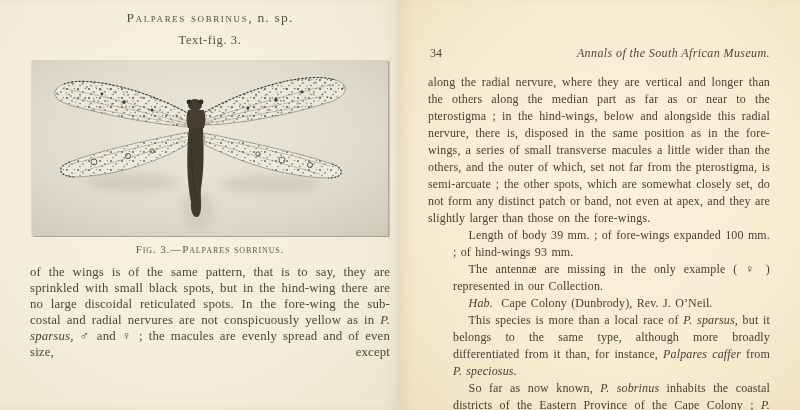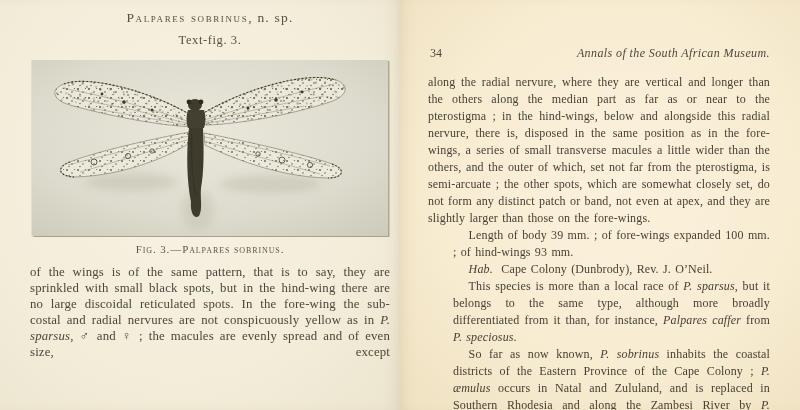--- a/index.html
+++ b/index.html
@@ -174,18 +174,19 @@
     <p class="para fill-last">of the wings is of the same pattern, that is to say, they are sprinkled with small black spots, but in the hind-wing there are no large discoidal reticulated spots.  In the fore-wing the sub-costal and radial nervures are not conspicuously yellow as in <i>P. sparsus</i>, ♂ and ♀ ; the macules are evenly spread and of even size, except</p>
   </div>
 
   <div class="page right">
     <div class="running-head">
       <span class="pageno">34</span>
       <span class="rtitle">Annals of the South African Museum.</span>
     </div>
     <p class="para">along the radial nervure, where they are vertical and longer than the others along the median part as far as or near to the pterostigma ; in the hind-wings, below and alongside this radial nervure, there is, disposed in the same position as in the fore-wings, a series of small transverse macules a little wider than the others, and the outer of which, set not far from the pterostigma, is semi-arcuate ; the other spots, which are somewhat closely set, do not form any distinct patch or band, not even at apex, and they are slightly larger than those on the fore-wings.</p>
     <p class="para indent">Length of body 39 mm. ; of fore-wings expanded 100 mm. ; of hind-wings 93 mm.</p>
+    <p class="para indent">The antennæ are missing in the only example ( ♀ ) represented in our Collection.</p>
     <p class="para indent"><i>Hab.</i>&nbsp;&nbsp;Cape Colony (Dunbrody), Rev. J. O’Neil.</p>
     <p class="para indent">This species is more than a local race of <i>P. sparsus</i>, but it belongs to the same type, although more broadly differentiated from it than, for instance, <i>Palpares caffer</i> from <i>P. speciosus</i>.</p>
     <p class="para indent">So far as now known, <i>P. sobrinus</i> inhabits the coastal districts of the Eastern Province of the Cape Colony ; <i>P. æmulus</i> occurs in Natal and Zululand, and is replaced in Southern Rhodesia and along the Zambesi River by <i>P. sparsus</i>.</p>
   </div>
 
 </div>
 
 </body></html>

